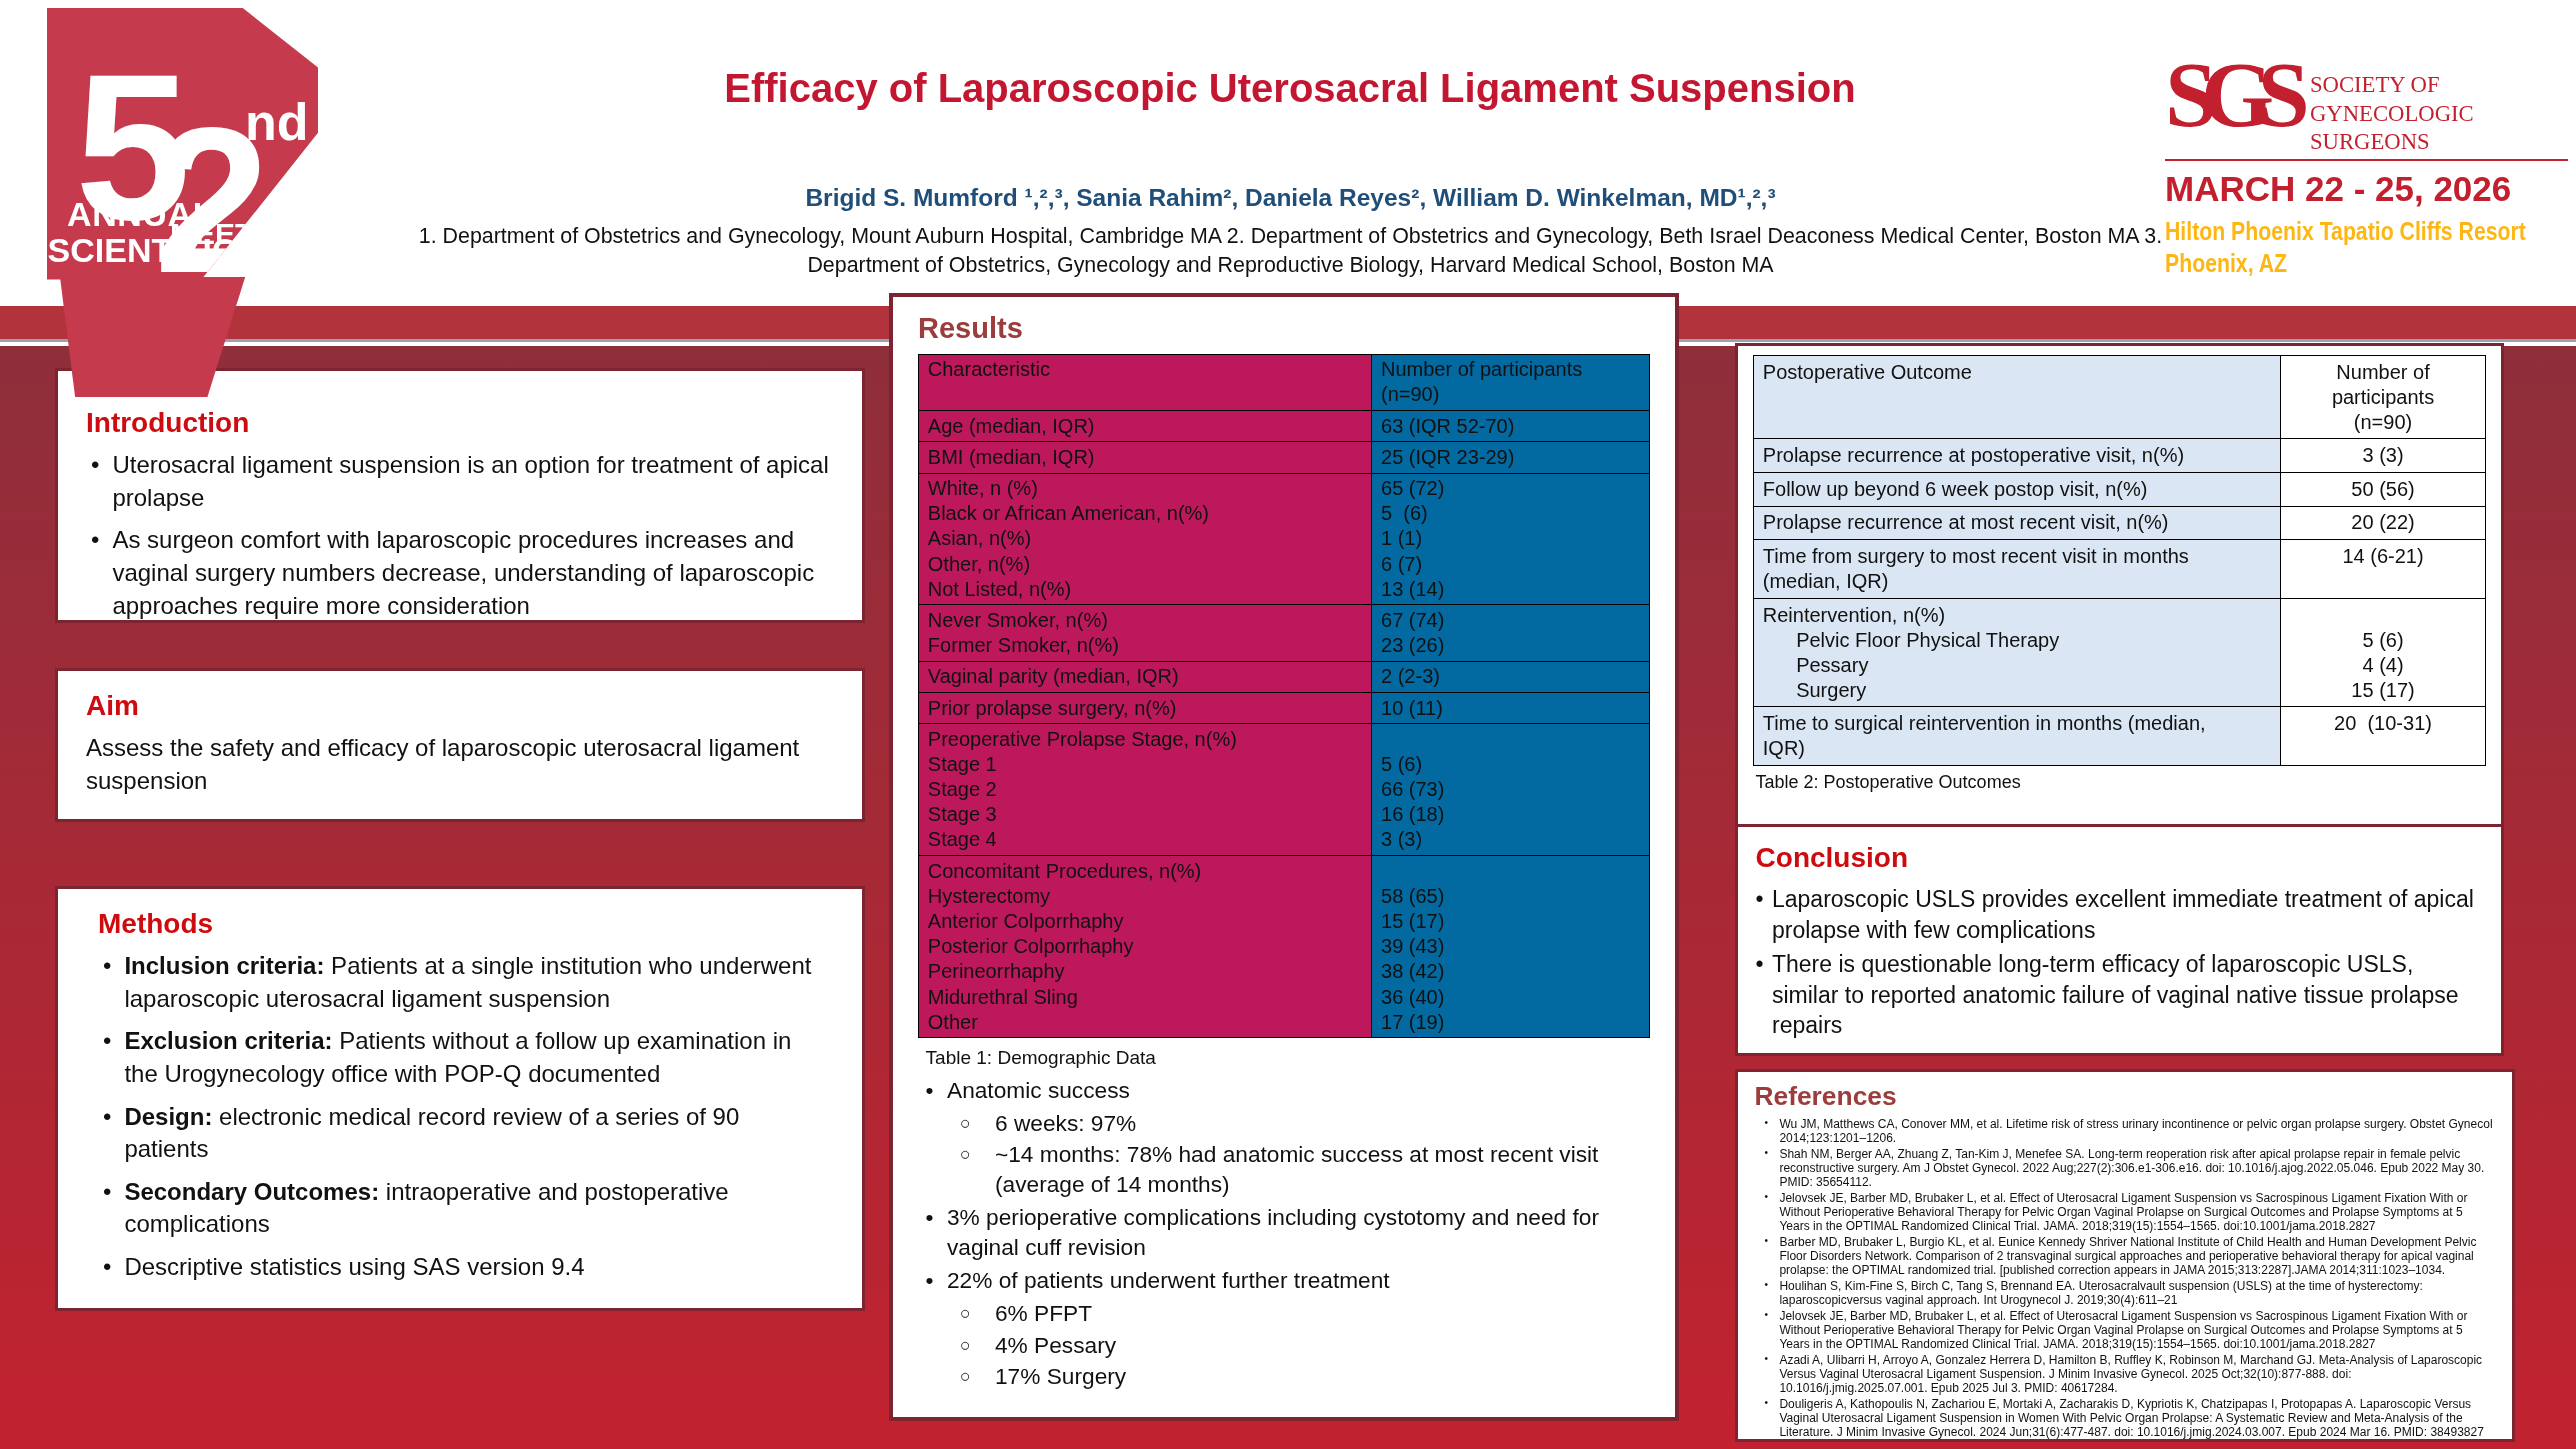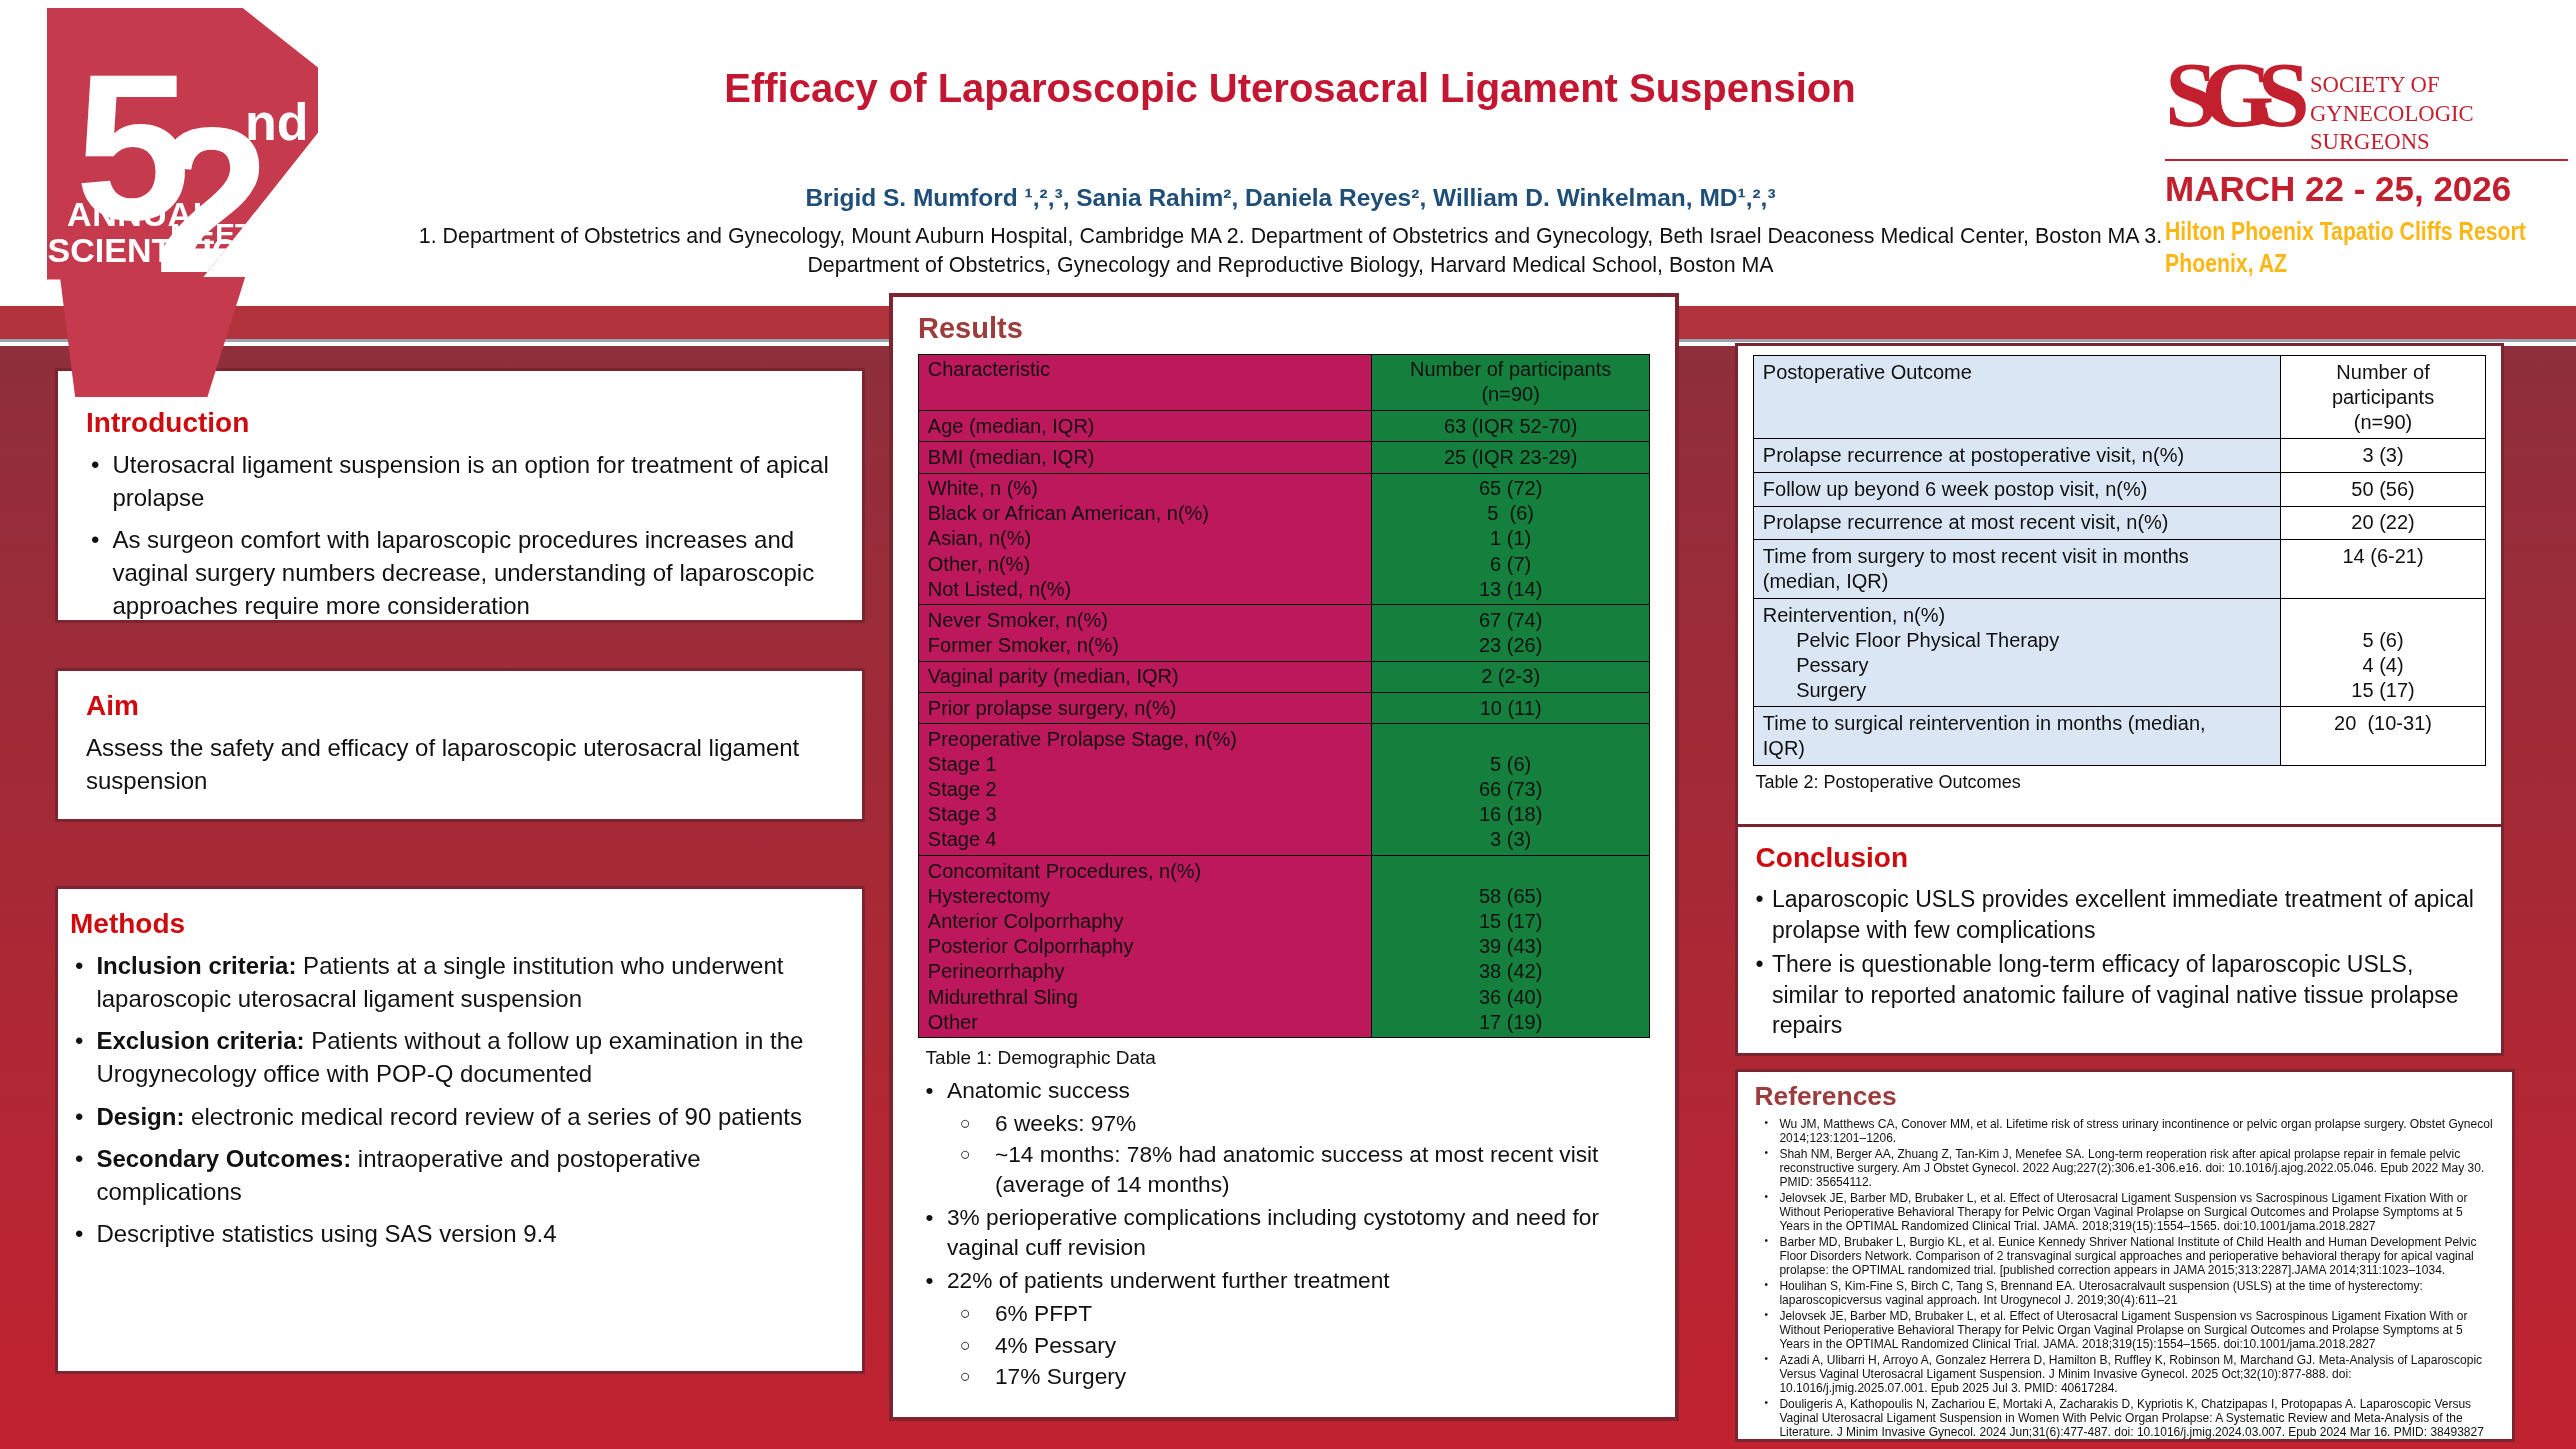--- a/index.html
+++ b/index.html
@@ -49,33 +49,33 @@
   .h-maroon{color:#9C3C3C;font-size:29px;font-weight:bold;margin:0 0 8.8px 0;}
   .plain{font-size:24px;line-height:1.36;margin:0;}
 
   .bitem{position:relative;padding-left:26.4px;margin:0 0 10px;font-size:24px;line-height:1.36;}
   .bitem::before{content:"\2022";position:absolute;left:5px;}
   .tight .bitem{padding-left:16.4px;margin:0 0 3.8px;font-size:23px;line-height:1.33;}
   .tight .bitem::before{left:0;}
 
   #intro-box{left:55px;top:368px;width:810px;height:255px;padding:36px 28px;}
   #aim-box{left:55px;top:668px;width:810px;height:154px;padding:19px 28px;}
-  #methods-box{left:55px;top:886px;width:810px;height:488px;padding:19px 12px;}
+  #methods-box{left:55px;top:886px;width:810px;height:425px;padding:19px 40px;}
 
   
   #mid-panel{left:889px;top:293px;width:790px;height:1128px;border-width:4.4px;
     padding:15px 25px;}
   table{border-collapse:collapse;width:100%;}
   .ptable{border:1.9px solid #000;font-size:20px;line-height:1.26;}
   .ptable th,.ptable td{border:1.3px solid #000;vertical-align:top;padding:2.5px 8.8px;}
   .ptable thead th{background:#DAE6F3;font-weight:normal;}
   .ptable tbody tr{border-top:1.9px solid #000;}
   .pre{white-space:pre-wrap;}
   .t1 .lbl{width:62%;text-align:left;background:#be185d;}
-  .t1 .val{text-align:center;background:#15803d;}
+  .t1 .val{text-align:left;background:#0369a1;}
   .tcap{font-size:19px;margin:8.8px 0 5px 7.6px;}
   .rbullets{list-style:none;margin:6.3px 0 0;padding:0;font-size:22.7px;line-height:1.3;}
   .rbullets li{position:relative;padding-left:29px;margin:3.8px 0;}
   .rbullets li::before{content:"\2022";position:absolute;left:7.6px;}
   .rbullets li.lv2{padding-left:77px;margin:1.9px 0;}
   .rbullets li.lv2::before{content:"\25CB";left:42px;font-size:18px;top:3.1px;}
 
   
   #t2-panel{left:1735px;top:343px;width:769px;height:536px;padding:8.8px 15px;}
   .t2{font-size:20px;line-height:1.25;}

